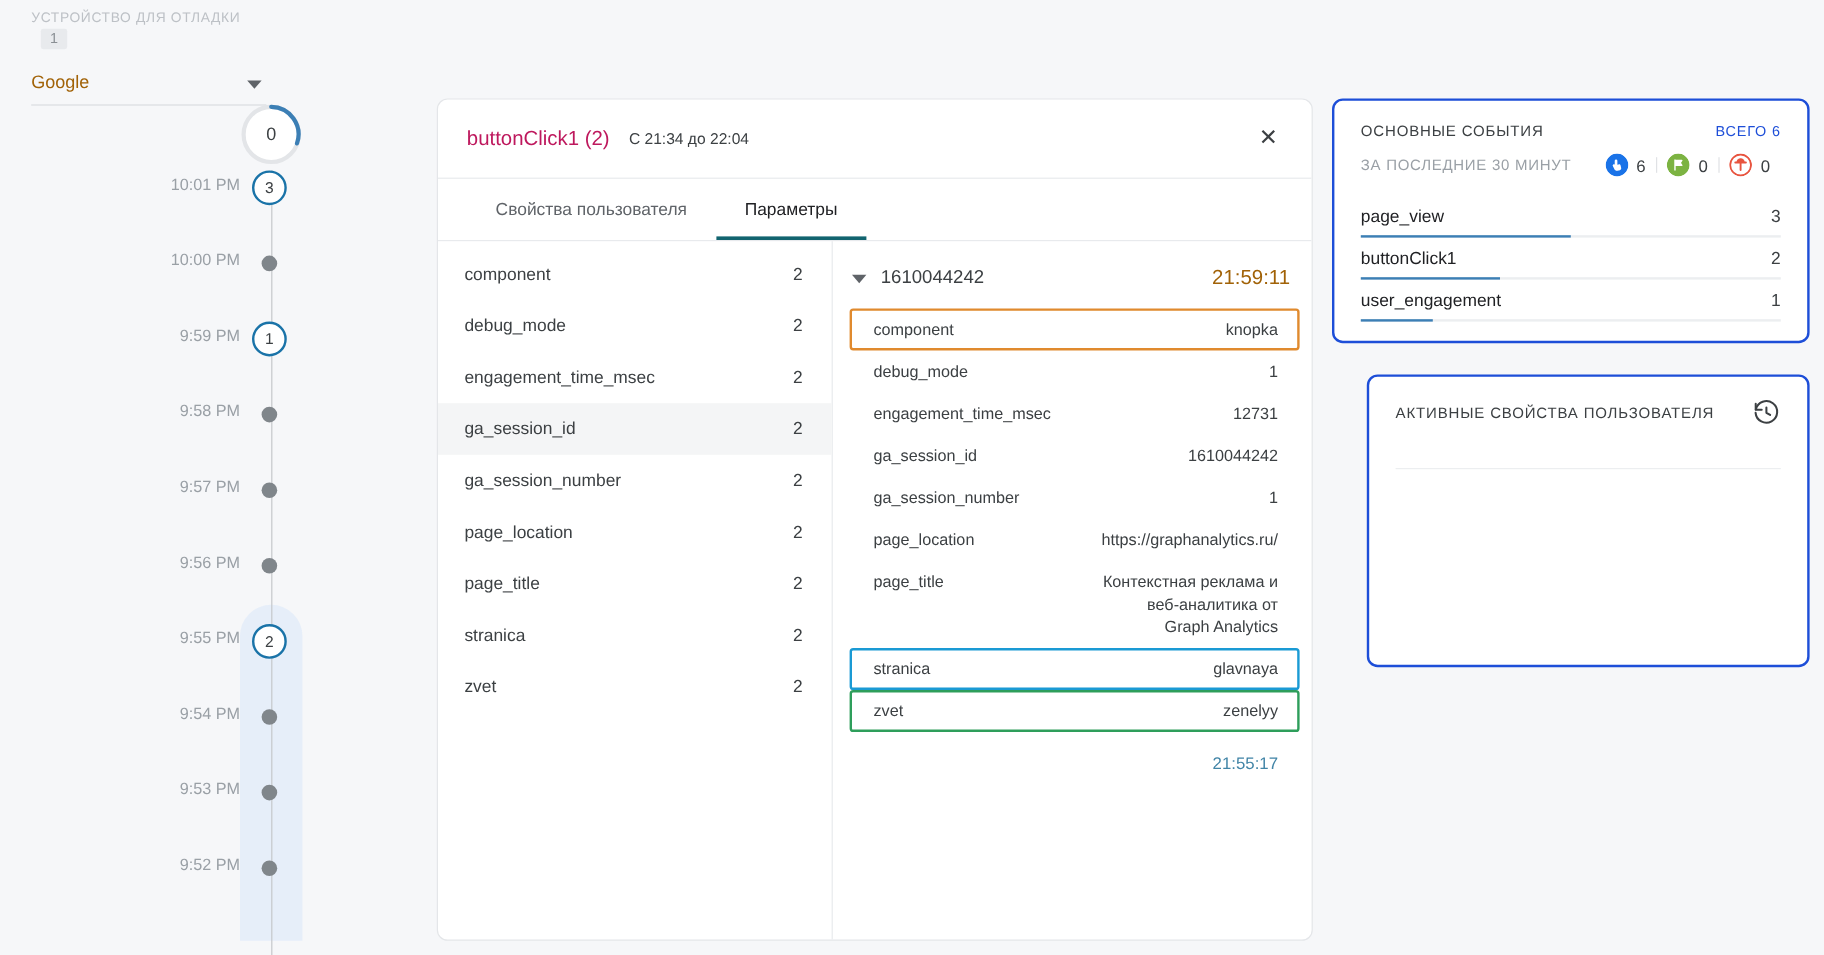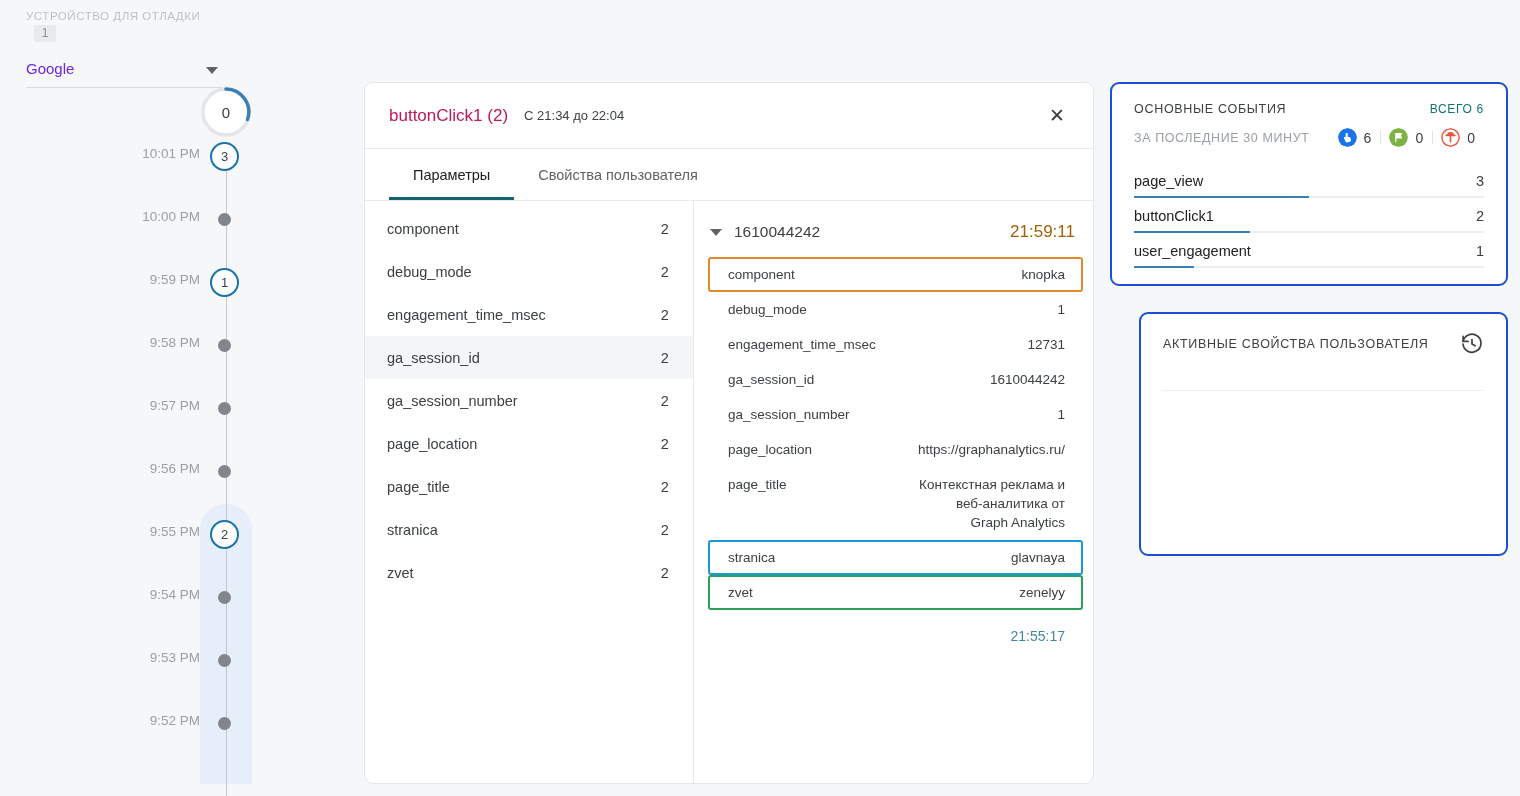--- a/index.html
+++ b/index.html
@@ -26,21 +26,21 @@
   .device-count {
     display: inline-block; vertical-align: middle; margin-left: 8px;
     background: #e8eaed; color: #8a8f94; font-size: 12px;
     min-width: 22px; text-align: center; border-radius: 2px;
     padding: 1px 6px; line-height: 15px;
   }
   .device-value-row {
     margin-top: 14px; position: relative; height: 32px;
     border-bottom: 1px solid #dadce0; width: 196px;
   }
-  .device-value { font-size: 15px; color: #6d28d9; line-height: 26px; }
+  .device-value { font-size: 15px; color: #a16207; line-height: 26px; }
   .caret-down {
     position: absolute; right: 4px; top: 11px;
     width: 0; height: 0; border-left: 6px solid transparent;
     border-right: 6px solid transparent; border-top: 7px solid #5f6368;
   }
 
   
   .timeline { position: absolute; left: 0; top: 82px; width: 330px; height: 714px; }
   .tl-axis {
     position: absolute; left: 226px; top: 60px; width: 1px; bottom: -10px;
@@ -151,21 +151,21 @@
     background: #fff; border: 2px solid #1d4ed8; border-radius: 9px;
     padding: 18px 22px 16px 22px;
   }
   .r-card + .r-card { margin-top: 26px; }
   .r-head-row { display: flex; align-items: baseline; }
   .r-title {
     font-size: 12.5px; letter-spacing: .7px; color: #3c4043;
     text-transform: uppercase; flex: 1;
   }
   .r-total {
-    font-size: 12px; letter-spacing: .7px; color: #0f766e; text-transform: uppercase;
+    font-size: 12px; letter-spacing: .7px; color: #1d4ed8; text-transform: uppercase;
   }
   .r-sub-row { display: flex; align-items: center; margin-top: 12px; }
   .r-sub {
     font-size: 12.5px; letter-spacing: .6px; color: #9aa0a6;
     text-transform: uppercase; flex: 1;
   }
   .r-badges { display: flex; align-items: center; }
   .r-badge { display: flex; align-items: center; padding: 0 9px; position: relative; }
   .r-badge + .r-badge:before {
     content: ""; position: absolute; left: 0; top: 3px; bottom: 3px;
@@ -263,25 +263,25 @@
   </div>
 
   <div class="center-card">
     <div class="cc-head">
       <span class="cc-title">buttonClick1 (2)</span>
       <span class="cc-range">С 21:34 до 22:04</span>
       <span class="cc-close">✕</span>
     </div>
 
     <div class="cc-tabs" id="cc-tabs">
+        <div class="cc-tab">
+          <span>Свойства пользователя</span>
+        </div>
         <div class="cc-tab active">
           <span>Параметры</span>
-        </div>
-        <div class="cc-tab">
-          <span>Свойства пользователя</span>
         </div>
       </div>
 
     <div class="cc-body">
       <div class="param-list" id="param-list">
           <div class="param-row">
             <span class="pname">component</span>
             <span class="pcount">2</span>
           </div>
           <div class="param-row">

